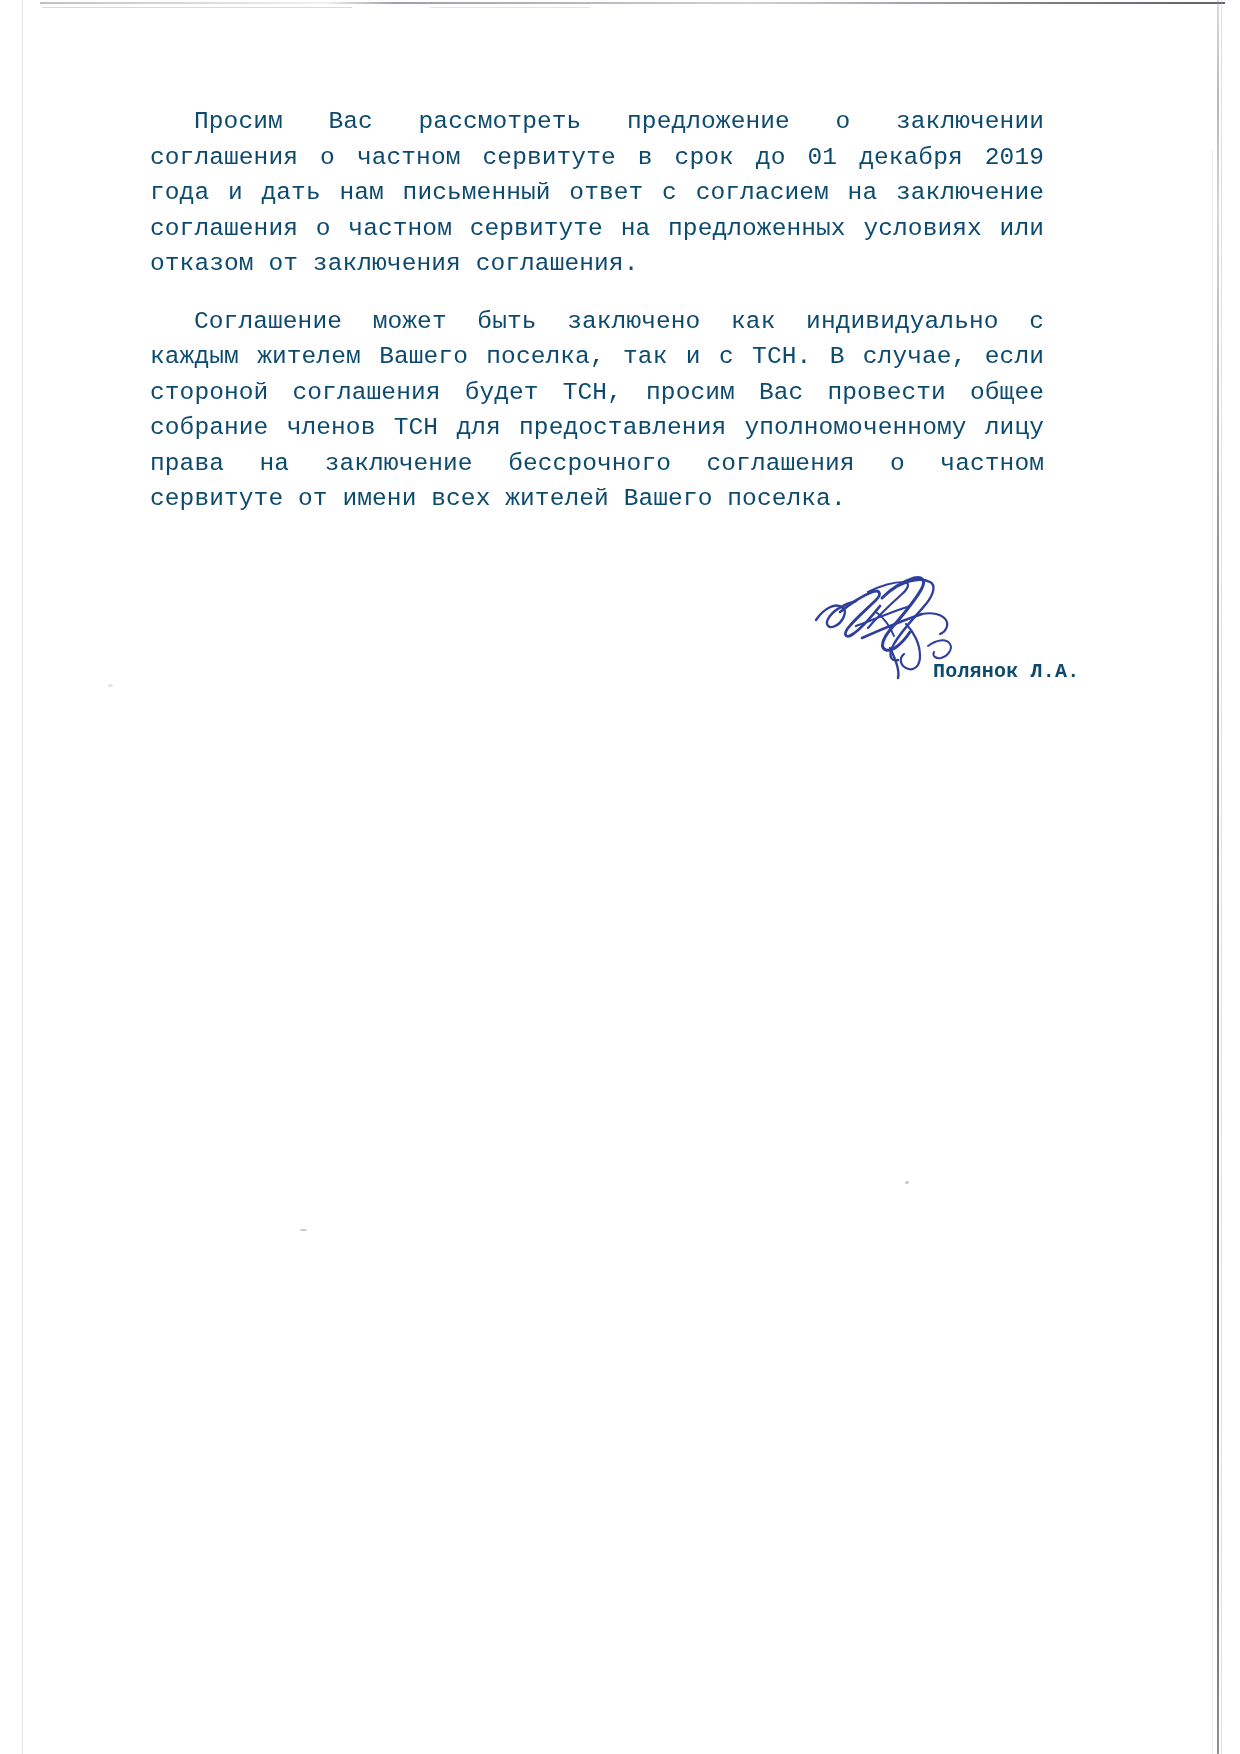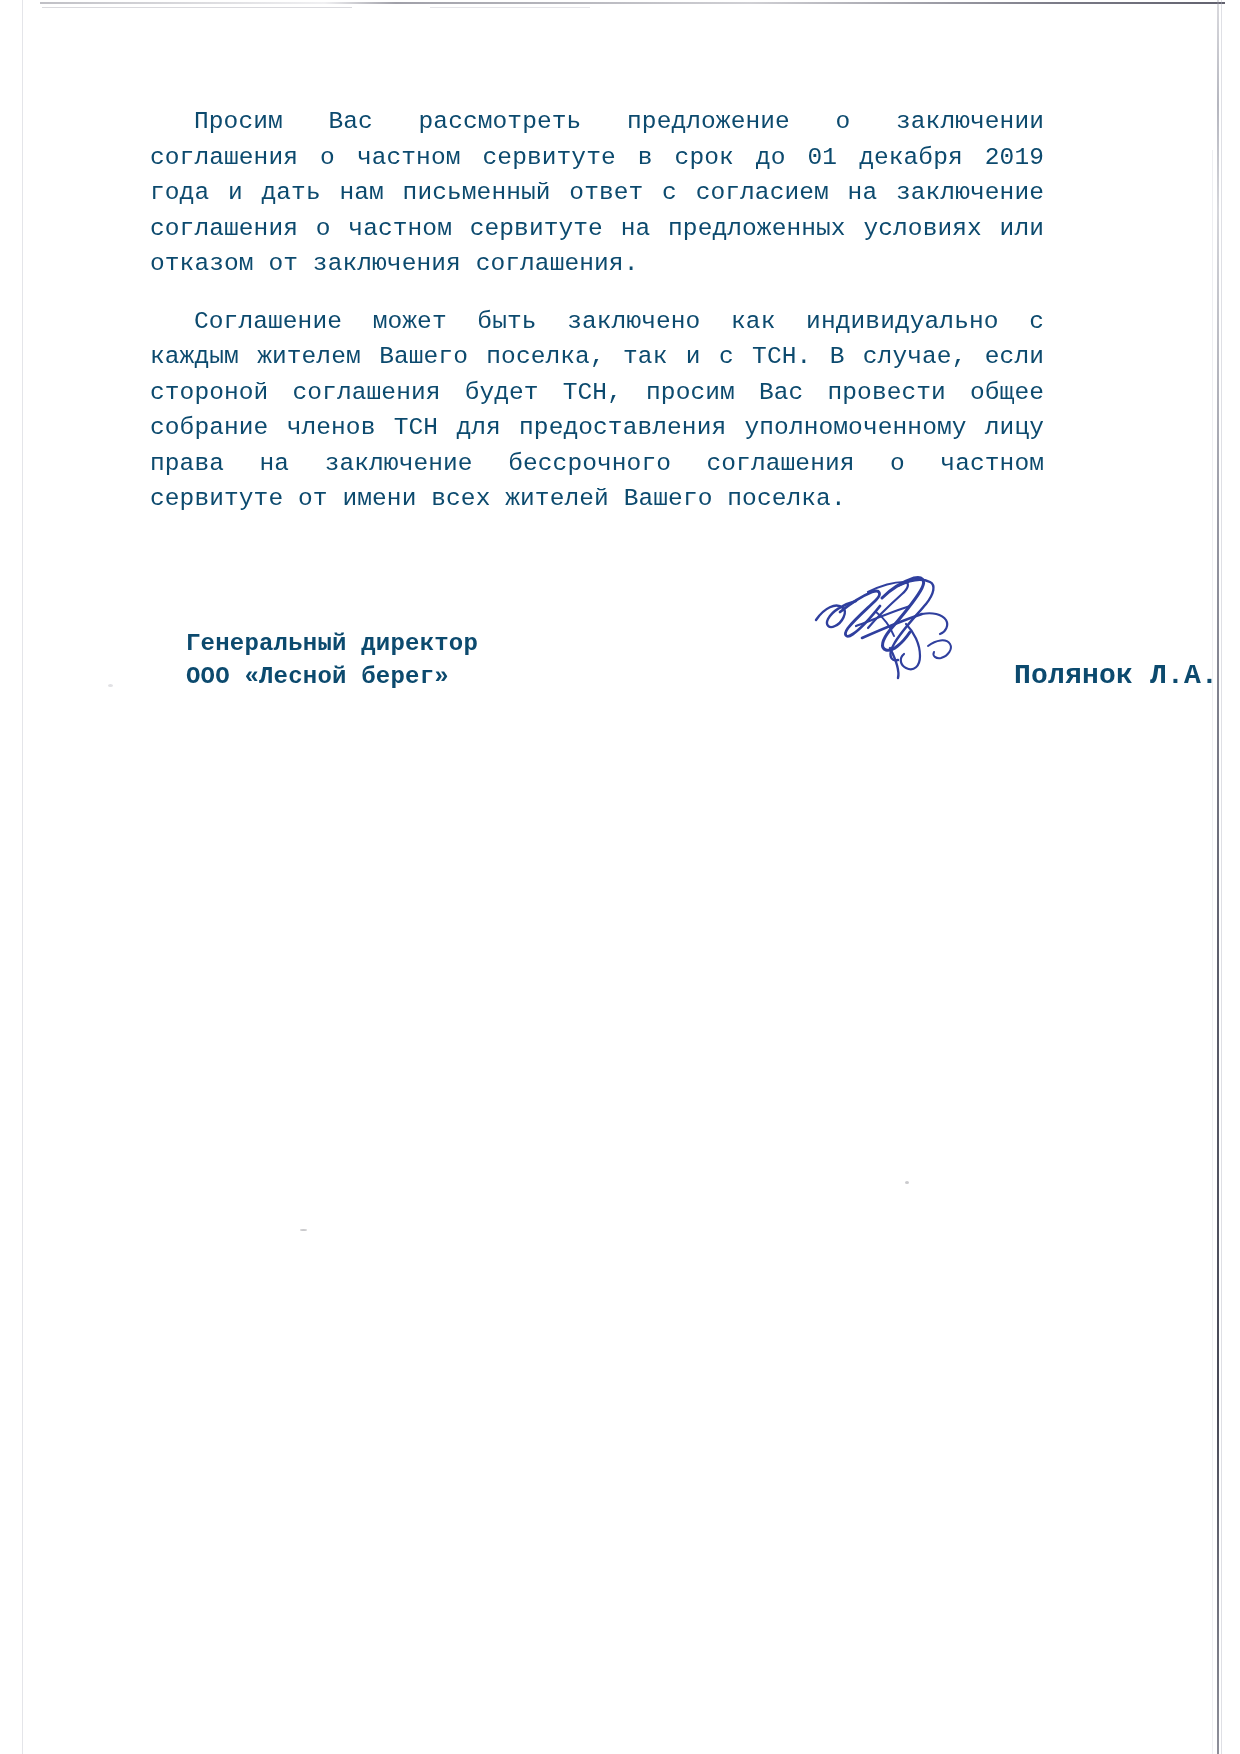--- a/index.html
+++ b/index.html
@@ -126,23 +126,23 @@
     left: 186px;
     top: 627px;
     font-size: 24px;
     font-weight: bold;
     line-height: 33px;
     letter-spacing: 0.2px;
     white-space: nowrap;
   }
   .signer-name {
     position: absolute;
-    left: 1014px;
+    left: 933px;
     top: 660px;
-    font-size: 28px;
+    font-size: 20px;
     font-weight: bold;
     letter-spacing: 0.2px;
     white-space: nowrap;
   }
   .signature {
     position: absolute;
     left: 810px;
     top: 568px;
     width: 180px;
     height: 120px;
@@ -164,24 +164,20 @@
   <div class="speck" style="left:905px; top:1181px; width:4px; height:3px;"></div>
   <div class="speck" style="left:300px; top:1229px; width:7px; height:2px;"></div>
   <div class="speck" style="left:108px; top:684px; width:5px; height:3px; background:rgba(205,205,210,0.6);"></div>
 
   <div class="body-text">
     <p class="para">Просим Вас рассмотреть предложение о заключении соглашения о частном сервитуте в срок до 01 декабря 2019 года и дать нам письменный ответ с согласием на заключение соглашения о частном сервитуте на предложенных условиях или отказом от заключения соглашения.</p>
     <p class="para">Соглашение может быть заключено как индивидуально с каждым жителем Вашего поселка, так и с ТСН. В случае, если стороной соглашения будет ТСН, просим Вас провести общее собрание членов ТСН для предоставления уполномоченному лицу права на заключение бессрочного соглашения о частном сервитуте от имени всех жителей Вашего поселка.</p>
   </div>
 
 
-  <div class="sign-block">
-    <div>Генеральный директор</div>
-    <div>ООО «Лесной берег»</div>
-  </div>
 
   <svg class="signature" viewBox="0 0 180 120" xmlns="http://www.w3.org/2000/svg">
     <g fill="none" stroke="#2f3f9e" stroke-linecap="round" stroke-linejoin="round">
       <path d="M6 52 C14 40 26 34 33 40 C38 44 32 55 25 58 C19 61 15 57 18 51 C22 43 34 36 46 33" stroke-width="2.4"></path>
       <path d="M30 44 C40 36 52 28 62 24 C70 21 72 26 66 32 C58 40 46 50 38 60 C33 67 36 71 43 66 C52 60 62 48 70 38" stroke-width="2.8"></path>
       <path d="M58 24 C70 18 84 14 94 14 C100 14 99 20 92 26 C82 35 68 48 58 60" stroke-width="2.2"></path>
       <path d="M72 30 C80 22 92 14 104 10 C112 8 116 12 112 20 C106 32 92 48 80 62 C72 72 70 80 76 82 C82 84 92 76 100 64" stroke-width="3.0"></path>
       <path d="M88 18 C100 12 112 10 120 14 C126 17 124 26 116 36 C106 48 92 62 84 76 C78 86 80 94 88 92" stroke-width="2.4"></path>
       <path d="M46 58 C62 52 82 44 100 38" stroke-width="2.2"></path>
       <path d="M52 70 C70 62 94 52 112 46" stroke-width="2.6"></path>

